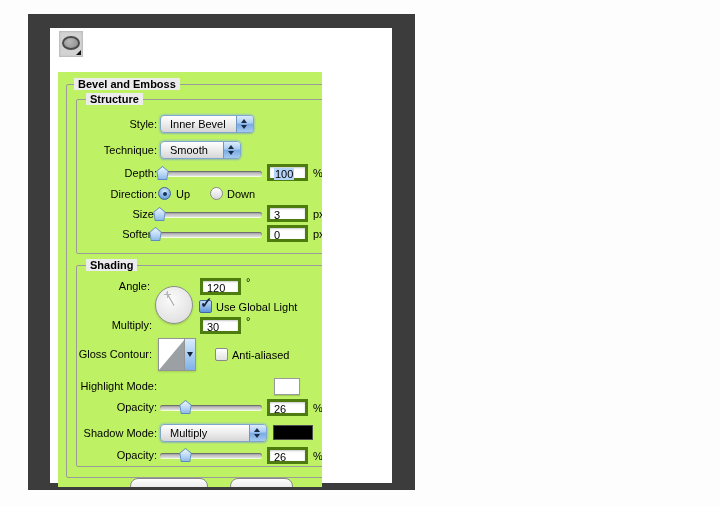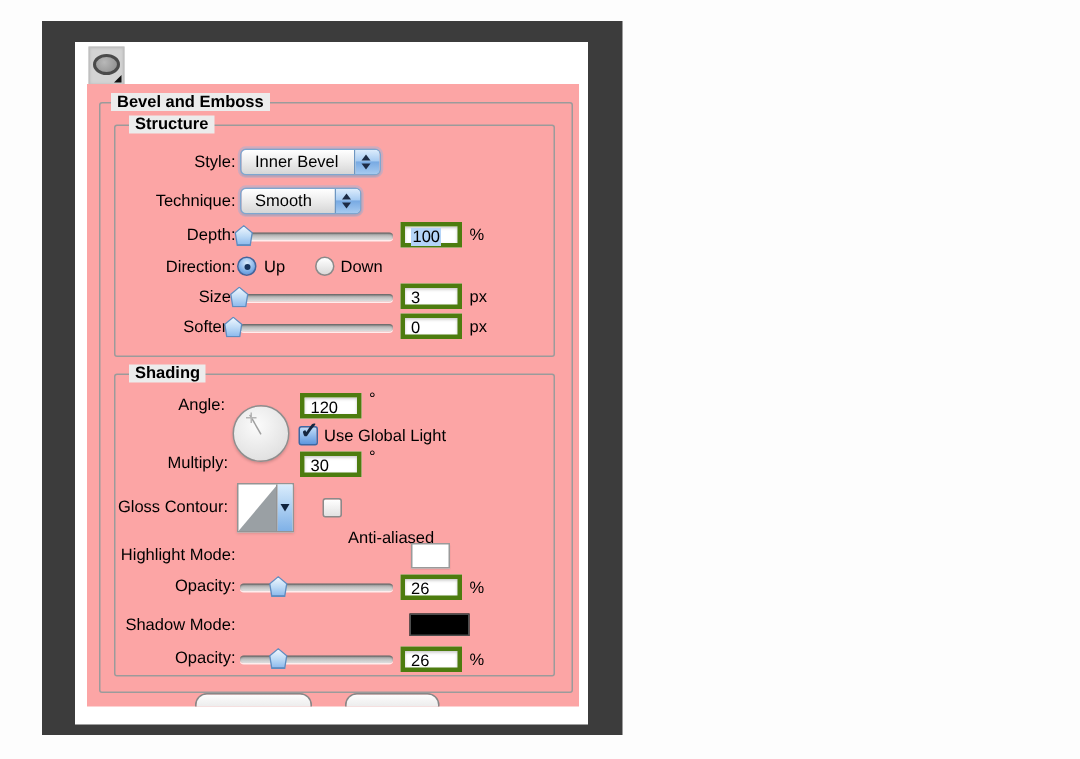--- a/index.html
+++ b/index.html
@@ -3,21 +3,21 @@
 <meta charset="utf-8">
 <style>
   html,body{margin:0;padding:0;}
   body{width:720px;height:506px;background:#fdfdfd;font-family:"Liberation Sans",sans-serif;position:relative;overflow:hidden;}
   .screen{position:absolute;left:0;top:0;width:720px;height:506px;}
   .canvas-dark{position:absolute;left:28px;top:14px;width:387px;height:476px;background:#3c3c3c;}
   .doc-white{position:absolute;left:50px;top:28px;width:342px;height:455px;background:#ffffff;}
   .tool-btn{position:absolute;left:59px;top:31px;width:22px;height:24px;background:#d3d3d3;border:1px solid #c0c0c0;box-shadow:inset 0 0 2px #bbb;}
   .tool-ellipse{position:absolute;left:2px;top:4px;width:14px;height:10px;border:2px solid #4a4a4a;border-radius:50%;background:radial-gradient(circle at 40% 35%,#b8b8b8,#8a8a8a);}
   .tool-flyout{position:absolute;right:1px;bottom:1px;width:0;height:0;border-left:5px solid transparent;border-bottom:5px solid #111;}
-  .dialog{position:absolute;left:58px;top:56px;width:328px;height:415px;background:#fca5a5;overflow:hidden;font-size:11px;color:#000;}
+  .dialog{position:absolute;left:58px;top:72px;width:264px;height:415px;background:#bef264;overflow:hidden;font-size:11px;color:#000;}
   .fs{position:absolute;border:1px solid #9b9b9b;border-radius:2px;}
   .legend{position:absolute;background:#ececec;padding:0 4px;font-weight:bold;font-size:11px;line-height:12px;white-space:nowrap;}
   .lbl{position:absolute;width:95px;text-align:right;font-size:11px;line-height:12px;white-space:nowrap;}
   .txt{position:absolute;font-size:11px;line-height:12px;white-space:nowrap;}
   .unit{position:absolute;font-size:11px;line-height:12px;}
   .field{position:absolute;width:41px;height:17px;background:#fff;border:3px solid #4d7c0f;box-sizing:border-box;box-shadow:inset 0 1px 2px rgba(0,0,0,.22);font-size:11px;line-height:15px;padding-left:4px;}
   .field .sel{background:#b4d4f8;padding:0 1px;}
   .popup{position:absolute;height:18px;box-sizing:border-box;border:1px solid #7ea6cf;border-radius:4px;background:linear-gradient(#ffffff,#ececec 50%,#d6d6d6);box-shadow:0 0 0 1.5px rgba(140,180,225,.40),0 1px 1px rgba(0,0,0,.12);padding-left:9px;line-height:16px;font-size:11px;}
   .popup .cap{position:absolute;right:0;top:0;bottom:0;width:16px;border-left:1px solid #6d96c2;border-radius:0 3px 3px 0;background:linear-gradient(#dcecfc,#a8ccf2 45%,#78aae3 50%,#a5caf0);}
   .cap::before{content:"";position:absolute;left:4px;top:3px;width:0;height:0;border-left:3.5px solid transparent;border-right:3.5px solid transparent;border-bottom:4.5px solid #1c2b45;}
@@ -126,34 +126,38 @@
     <div class="lbl" style="left:-1px;top:247px;">Multiply:</div>
     <div class="field" style="left:142px;top:245px;"><span>30</span></div>
     <div class="unit" style="left:188px;top:243px;">°</div>
 
     <div class="lbl" style="left:-1px;top:276px;">Gloss Contour:</div>
     <div class="contour" style="left:100px;top:266px;">
       <div class="ramp"></div>
       <div class="strip"></div>
     </div>
     <div class="cb" style="left:157px;top:276px;"></div>
-    <div class="txt" style="left:174px;top:277px;margin-top:20px;">Anti-aliased</div>
+    <div class="txt" style="left:174px;top:277px;">Anti-aliased</div>
 
     <div class="lbl" style="left:4px;top:308px;">Highlight Mode:</div>
     <div class="swatch white" style="left:216px;top:306px;"></div>
 
     <div class="lbl" style="left:4px;top:329px;">Opacity:</div>
     <div class="track" style="left:102px;top:333px;"></div>
     <div class="thumb" style="left:121px;top:328px;">
         <i></i>
       </div>
     <div class="field" style="left:209px;top:327px;"><span>26</span></div>
     <div class="unit" style="left:255px;top:330px;">%</div>
 
     <div class="lbl" style="left:4px;top:355px;">Shadow Mode:</div>
+    <div class="popup" style="left:102px;top:352px;width:107px;">
+      <span>Multiply</span>
+      <span class="cap"></span>
+    </div>
     <div class="swatch black" style="left:215px;top:353px;"></div>
 
     <div class="lbl" style="left:4px;top:377px;">Opacity:</div>
     <div class="track" style="left:102px;top:381px;"></div>
     <div class="thumb" style="left:121px;top:376px;">
         <i></i>
       </div>
     <div class="field" style="left:209px;top:375px;"><span>26</span></div>
     <div class="unit" style="left:255px;top:378px;">%</div>
 

